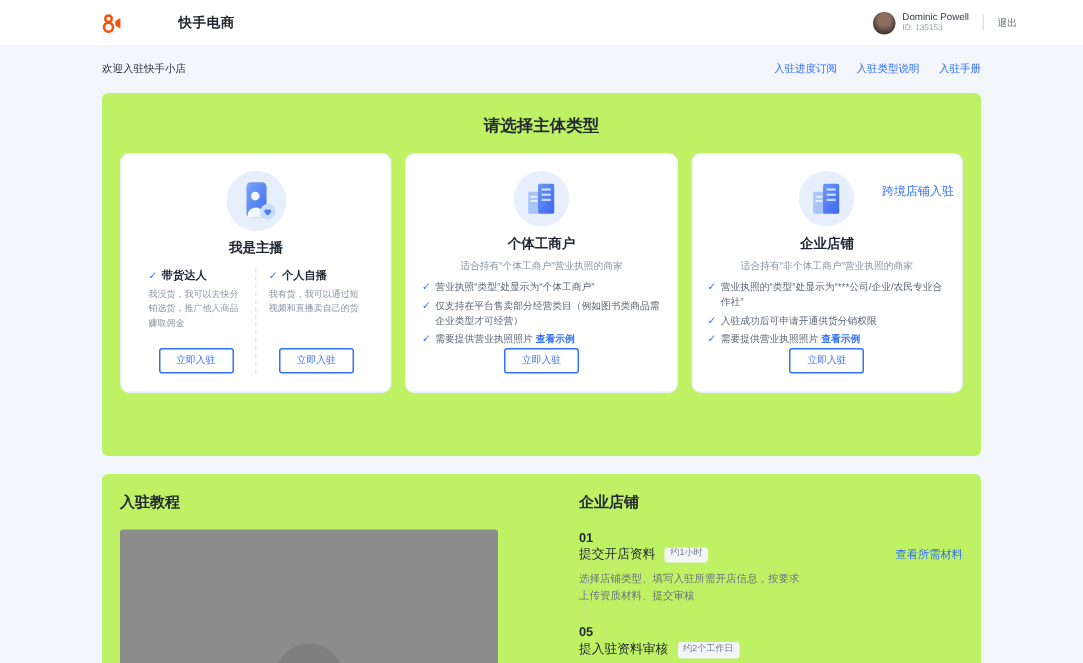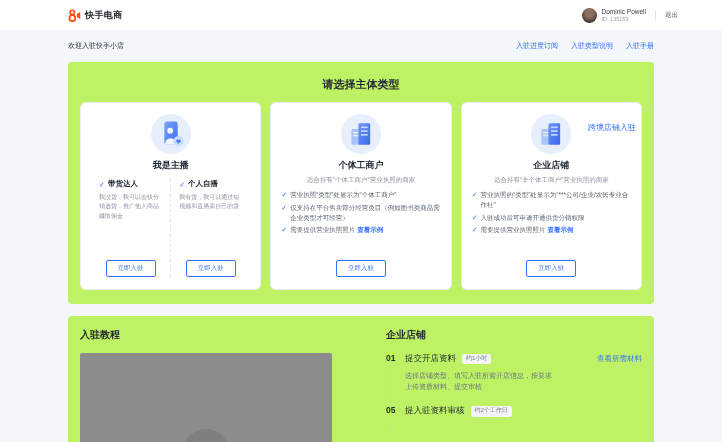--- a/index.html
+++ b/index.html
@@ -2,21 +2,21 @@
 <html><head>
 <meta charset="utf-8">
 <style>
   html,body{margin:0;padding:0;}
   body{font-family:"Liberation Sans","DejaVu Sans",sans-serif;background:#fff;}
   .viewport{position:relative;width:722px;height:442px;overflow:hidden;background:#f3f6fb;}
 
   
   .topbar{height:30px;background:#fff;display:flex;align-items:center;justify-content:space-between;padding:0 44px 0 68px;}
   .brand{display:flex;align-items:center;gap:4px;cursor:pointer;}
-  .brand-text{font-size:9px;font-weight:700;color:#22272e;letter-spacing:.4px;}
+  .brand-text{font-size:9px;font-weight:700;color:#22272e;letter-spacing:.4px;margin-left:34px;}
   .topbar-right{display:flex;align-items:center;}
   .avatar{width:15px;height:15px;border-radius:50%;background:radial-gradient(circle at 50% 35%,#8c6f5f 0 32%,#4a3f38 68%);flex-shrink:0;cursor:pointer;}
   .userbox{display:flex;flex-direction:column;margin-left:5px;line-height:1.25;}
   .user-name{font-size:6.5px;color:#3a3f47;}
   .user-id{font-size:5.5px;color:#9aa1ab;}
   .vsep{width:1px;height:10px;background:#e3e4e7;margin:0 9px;}
   .logout{font-size:6.5px;color:#595f68;cursor:pointer;text-decoration:none;}
 
   
   .content{padding:0 68px;background:#f3f6fb;}
@@ -25,21 +25,21 @@
   .sublinks{display:flex;gap:13px;}
   .sublinks a{font-size:7px;color:#3370ff;text-decoration:none;cursor:pointer;}
 
   .panel{background:#bef264;border-radius:4px;box-sizing:border-box;}
   .main-panel{height:242px;padding:12px;}
   .panel-head{position:relative;height:20px;}
   .page-title{margin:0;text-align:center;font-size:11px;font-weight:700;color:#262b33;line-height:20px;}
   .crossborder{position:absolute;right:6px;top:4px;font-size:8px;color:#3370ff;text-decoration:none;cursor:pointer;margin-top:44px;}
 
   .cards{display:flex;gap:9px;margin-top:8px;}
-  .card{flex:1;height:188px;border:1px solid #ecf0f6;border-radius:6px;box-sizing:border-box;display:flex;flex-direction:column;align-items:center;padding:11px 10px 12px;background:#fff;}
+  .card{flex:1;height:160px;border:1px solid #ecf0f6;border-radius:6px;box-sizing:border-box;display:flex;flex-direction:column;align-items:center;padding:11px 10px 12px;background:#fff;}
   .card-title{margin-top:5px;font-size:9px;font-weight:700;color:#1f2633;}
   .card-sub{margin-top:4px;font-size:6.5px;color:#8b93a1;text-align:center;}
   .bullets{margin-top:5px;width:100%;display:flex;flex-direction:column;gap:3px;}
   .bullet{display:flex;gap:3px;font-size:6.5px;line-height:1.5;color:#5c6570;text-align:left;}
   .check::before{content:"✓";}
   .check{color:#3370ff;font-size:7px;font-weight:700;line-height:1.35;flex-shrink:0;}
   .b-wrap{flex:1;}
   .b-link{color:#3370ff;text-decoration:none;font-weight:600;margin-left:2px;cursor:pointer;}
   .b-link:empty{display:none;}
   .cta{margin-top:auto;border:1px solid #3370ff;color:#3370ff;background:#fff;font-size:6.5px;padding:3px 11px;border-radius:2px;cursor:pointer;font-family:inherit;}
@@ -53,21 +53,21 @@
   .col .cta{align-self:center;}
 
   
   .bottom-panel{margin-top:12px;height:162px;padding:12px;display:flex;}
   .sec-title{margin:0;font-size:10px;font-weight:700;color:#262b33;}
   .tutorial{width:252px;flex-shrink:0;}
   .video{margin-top:11px;width:252px;height:112px;background:#8c8c8c;border-radius:2px;position:relative;overflow:hidden;cursor:pointer;}
   .play-hint{position:absolute;left:50%;transform:translateX(-50%);top:76px;width:46px;height:46px;border-radius:50%;background:#767676;opacity:.6;}
   .process{flex:1;margin-left:54px;}
   .steps{margin-top:11px;}
-  .step{display:flex;position:relative;padding-bottom:13px;}
+  .step{display:flex;position:relative;padding-bottom:13px;flex-direction:column;}
   .step::before{content:"";position:absolute;left:5px;top:15px;bottom:1px;border-left:1px dotted #c9d0da;}
   .step-num{width:19px;font-size:8.5px;font-weight:700;color:#1f2633;flex-shrink:0;line-height:1.3;}
   .step-main{flex:1;}
   .step-head{display:flex;align-items:center;gap:6px;}
   .step-title{font-size:8.5px;font-weight:400;color:#1f2633;}
   .badge{font-size:6px;color:#757d89;background:#f2f4f7;border-radius:2px;padding:1.5px 4px;line-height:1.3;}
   .step-action{margin-left:auto;font-size:7.5px;color:#3370ff;text-decoration:none;cursor:pointer;}
   .step-action:empty{display:none;}
   .step-desc{margin:5px 0 0;font-size:7px;line-height:1.6;color:#6b7380;max-width:152px;}
   .step-desc:empty{display:none;}

